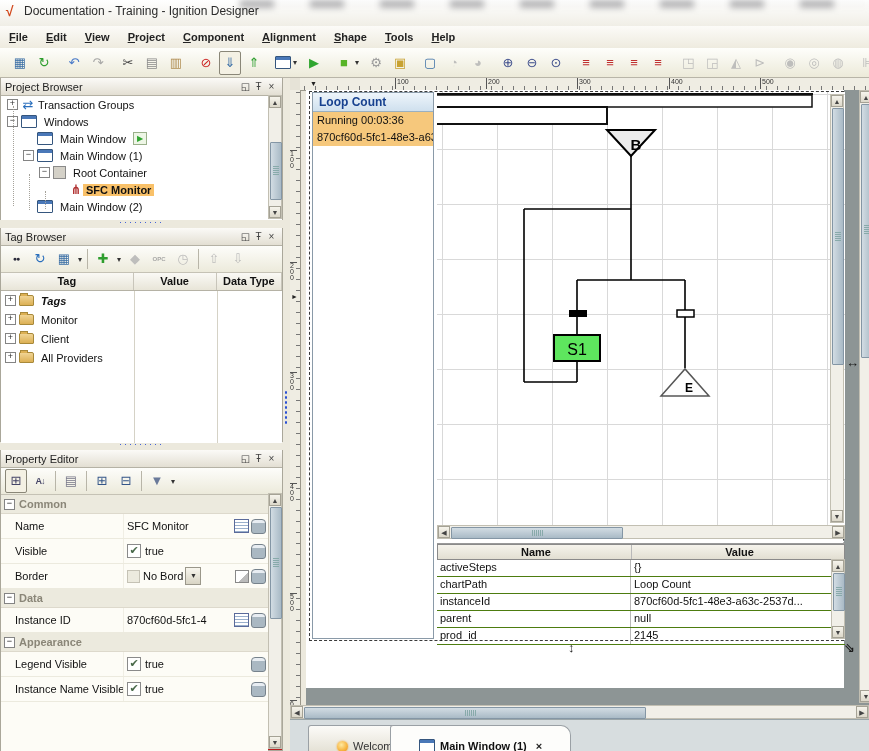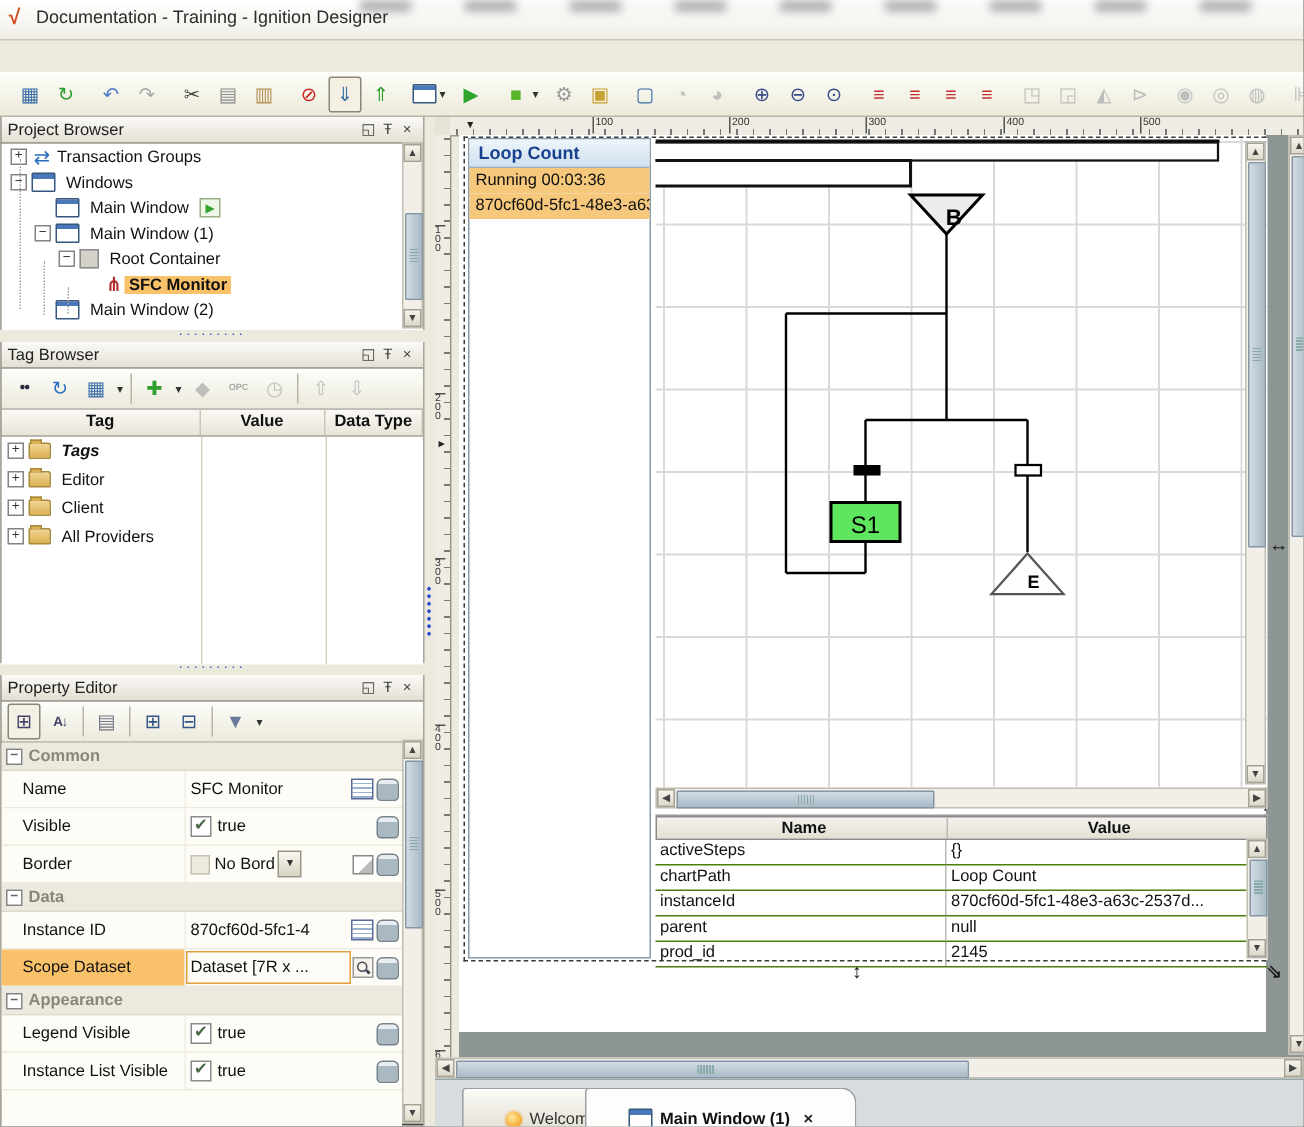--- a/index.html
+++ b/index.html
@@ -29,21 +29,21 @@
   .gly.small{font-size:7px;letter-spacing:-1px;}
   .gly.two{font-size:9px;font-weight:bold;letter-spacing:-1px;}
   .sdd{font-size:8px;color:#333;margin:0 2px;}
   .tsep{width:1px;height:20px;background:#b8b5a8;margin:0 3px;}
   .tgrip{width:5px;height:20px;margin:0 3px;
     background-image:radial-gradient(circle,#9a978a 1px,transparent 1.4px);background-size:4px 4px;}
   .w-ico{display:inline-block;width:14px;height:11px;border:1px solid #35567e;border-radius:1px;
     background:linear-gradient(#4a78b8 0 3px,#fff 3px);}
   
   #left{position:absolute;left:0;top:78px;width:283px;height:673px;background:#ece9dd;}
-  .panel{position:relative;border:1px solid #aaa79a;border-top:none;box-sizing:border-box;background:#404040;}
+  .panel{position:relative;border:1px solid #aaa79a;border-top:none;box-sizing:border-box;background:#b91c1c;}
   .phead{height:17px;background:linear-gradient(#fbfaf7,#e3dfd3);border-bottom:1px solid #b5b2a5;
     display:flex;align-items:center;padding:0 4px;}
   .phead .pt{flex:1;color:#222;}
   .phead .hic{width:13px;text-align:center;color:#444;font-size:10px;line-height:13px;}
   .dotsrow{height:8px;background:#ece9dd;text-align:center;color:#2a4fd4;font-size:9px;line-height:5px;letter-spacing:2px;overflow:hidden;}
   .subtool{height:26px;background:linear-gradient(#fdfdfa,#eceadb);border-bottom:1px solid #c5c2b5;
     display:flex;align-items:center;padding-left:3px;}
   
   .treebody{position:relative;background:#fff;overflow:hidden;}
   .trow{display:flex;align-items:center;height:17px;white-space:nowrap;}
@@ -146,20 +146,31 @@
 <body>
 
 <div id="app">
 
   <div id="titlebar">
     <div class="smudge"></div>
     <span id="app-icon">√</span>
     <span id="title-text">Documentation - Training - Ignition Designer</span>
   </div>
 
+  <div id="menubar">
+      <span class="mi"><u>F</u>ile</span>
+      <span class="mi"><u>E</u>dit</span>
+      <span class="mi"><u>V</u>iew</span>
+      <span class="mi"><u>P</u>roject</span>
+      <span class="mi"><u>C</u>omponent</span>
+      <span class="mi"><u>A</u>lignment</span>
+      <span class="mi"><u>S</u>hape</span>
+      <span class="mi"><u>T</u>ools</span>
+      <span class="mi"><u>H</u>elp</span>
+    </div>
 
   <div id="toolbar">
       <span class="tgrip"></span>
       <span class="tbtn">
         <span class="gly" style="color: rgb(58, 110, 165);">▦</span>
       </span>
       <span class="tbtn">
         <span class="gly" style="color: rgb(46, 158, 46);">↻</span>
       </span>
       <span class="tsep"></span>
@@ -377,21 +388,21 @@
         </div>
       <div class="treebody" id="tagtree" style="height:152px">
           <div class="trow" style="height: 19px; padding-left: 4px;">
             <span class="tg">+</span>
             <span class="folder"></span>
             <span class="tlabel" style="font-weight: bold; font-style: italic;">Tags</span>
           </div>
           <div class="trow" style="height: 19px; padding-left: 4px;">
             <span class="tg">+</span>
             <span class="folder"></span>
-            <span class="tlabel">Editor</span>
+            <span class="tlabel">Monitor</span>
           </div>
           <div class="trow" style="height: 19px; padding-left: 4px;">
             <span class="tg">+</span>
             <span class="folder"></span>
             <span class="tlabel">Client</span>
           </div>
           <div class="trow" style="height: 19px; padding-left: 4px;">
             <span class="tg">+</span>
             <span class="folder"></span>
             <span class="tlabel">All Providers</span>
@@ -466,41 +477,33 @@
             <span>Data</span>
           </div>
           <div class="prow">
             <div class="plab">Instance ID</div>
             <div class="pval">870cf60d-5fc1-4</div>
             <div class="pico">
               <span class="i-edit"></span>
               <span class="i-db"></span>
             </div>
           </div>
-          <div class="prow">
-            <div class="plab sel">Scope Dataset</div>
-            <div class="pval" style="outline: rgb(224, 160, 64) solid 1px; outline-offset: -2px;">Dataset [7R x ...</div>
-            <div class="pico">
-              <span class="i-mag"></span>
-              <span class="i-db"></span>
-            </div>
-          </div>
           <div class="psec">
             <span class="tg">−</span>
             <span>Appearance</span>
           </div>
           <div class="prow">
             <div class="plab">Legend Visible</div>
             <div class="pval"><span class="chk">✔</span>true</div>
             <div class="pico">
               <span class="i-db"></span>
             </div>
           </div>
           <div class="prow">
-            <div class="plab">Instance List Visible</div>
+            <div class="plab">Instance Name Visible</div>
             <div class="pval"><span class="chk">✔</span>true</div>
             <div class="pico">
               <span class="i-db"></span>
             </div>
           </div>
         </div>
       <div class="sbv" style="right:0;top:43px;height:256px">
         <span class="arr" style="left:0;top:0;width:12px;height:12px">▲</span>
         <div class="thv" style="top:13px;height:110px">
             <div class="gripv" style="top:50px"></div>

